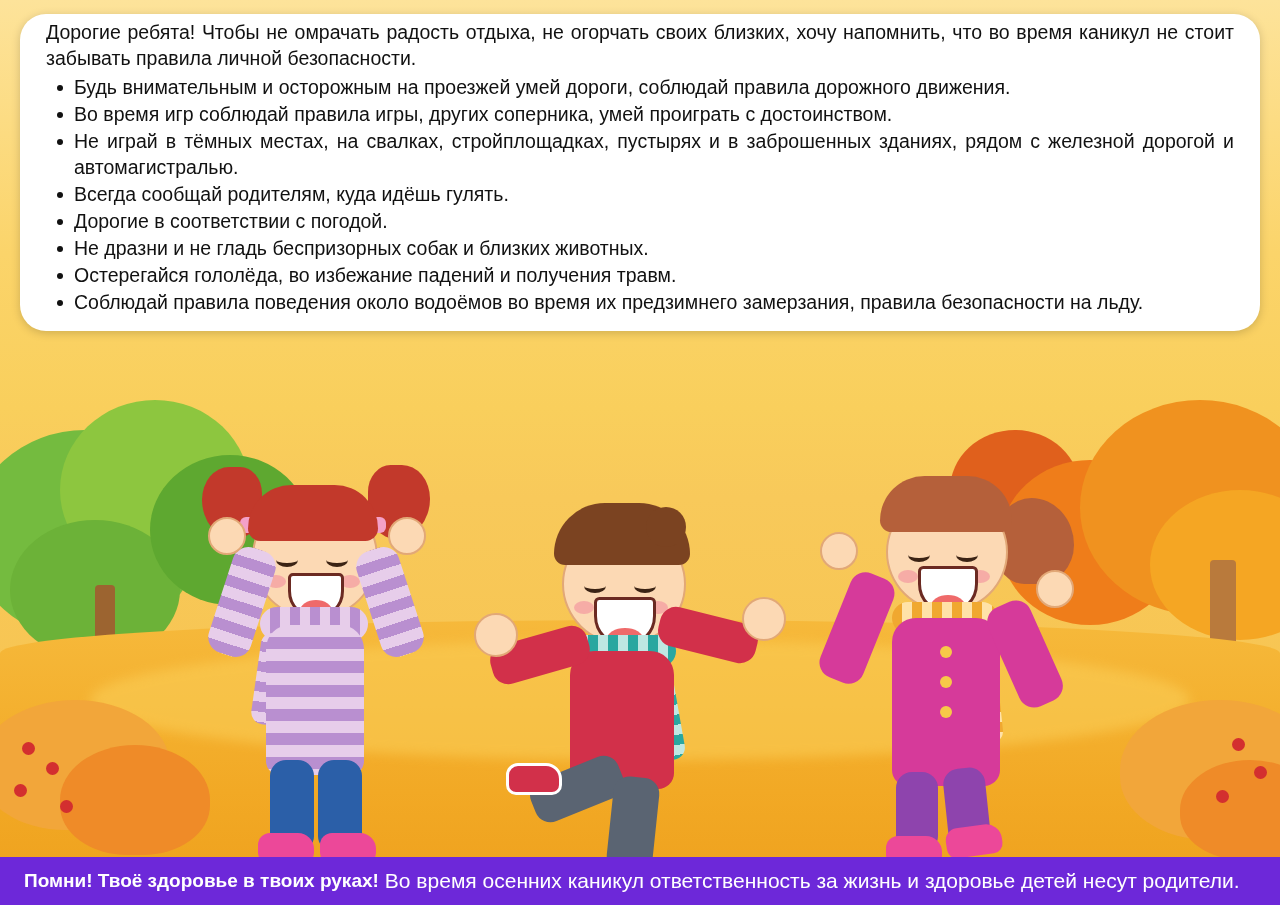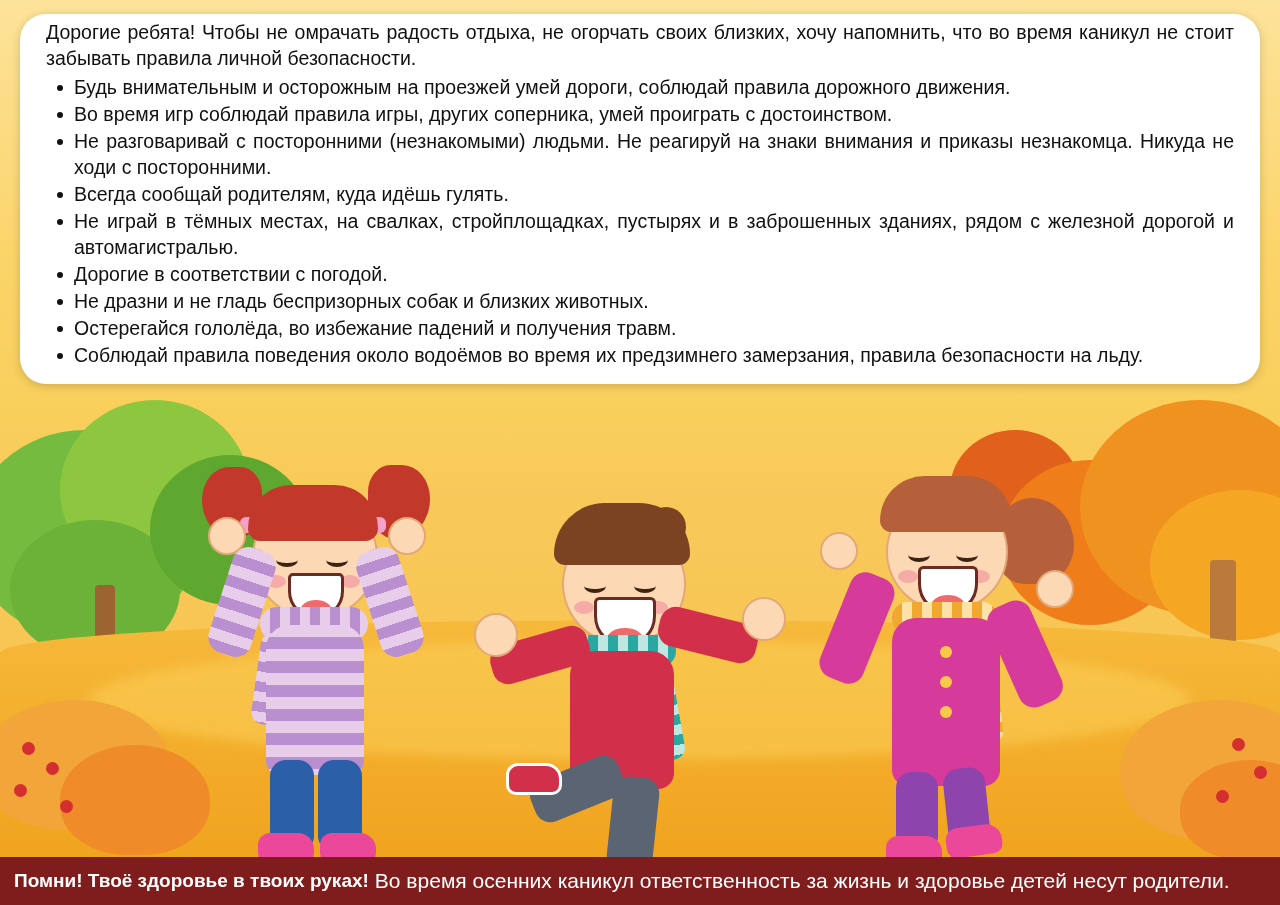--- a/index.html
+++ b/index.html
@@ -188,24 +188,24 @@
   }
   .shoe { position: absolute; border-radius: 12px 16px 10px 10px; }
 
   
   .ribbon {
     position: absolute;
     left: 0;
     bottom: 0;
     width: 1280px;
     height: 48px;
-    background: #7f1d1d;
+    background: #6d28d9;
     display: flex;
     align-items: center;
-    padding: 0 14px;
+    padding: 0 24px;
     box-sizing: border-box;
     gap: 6px;
   }
   .ribbon .strong {
     font-weight: bold;
     color: #ffffff;
     font-size: 19px;
     white-space: nowrap;
   }
   .ribbon .rest {
@@ -342,23 +342,22 @@
     <div class="limb" style="left:146px;top:318px;width:42px;height:84px;background:#8e44ad;transform:rotate(-6deg);"></div>
     <div class="shoe" style="left:86px;top:386px;width:56px;height:30px;background:#ec4899;"></div>
     <div class="shoe" style="left:146px;top:376px;width:56px;height:30px;background:#ec4899;transform:rotate(-8deg);"></div>
   </div>
 
   <div class="card">
     <p class="intro">Дорогие ребята! Чтобы не омрачать радость отдыха, не огорчать своих близких, хочу напомнить, что во время каникул не стоит забывать правила личной безопасности.</p>
     <ul class="rules">
       <li>Будь внимательным и осторожным на проезжей умей дороги, соблюдай правила дорожного движения.</li>
       <li>Во время игр соблюдай правила игры, других соперника, умей проиграть с достоинством.</li>
-      <li>Не разговаривай с посторонними (незнакомыми) людьми. Не реагируй на знаки внимания и приказы незнакомца. Никуда не ходи с посторонними.</li>
+      <li>Не играй в тёмных местах, на свалках, стройплощадках, пустырях и в заброшенных зданиях, рядом с железной дорогой и автомагистралью.</li>
       <li>Всегда сообщай родителям, куда идёшь гулять.</li>
-      <li>Не играй в тёмных местах, на свалках, стройплощадках, пустырях и в заброшенных зданиях, рядом с железной дорогой и автомагистралью.</li>
       <li>Дорогие в соответствии с погодой.</li>
       <li>Не дразни и не гладь беспризорных собак и близких животных.</li>
       <li>Остерегайся гололёда, во избежание падений и получения травм.</li>
       <li>Соблюдай правила поведения около водоёмов во время их предзимнего замерзания, правила безопасности на льду.</li>
     </ul>
   </div>
 
   <div class="ribbon">
     <span class="strong">Помни! Твоё здоровье в твоих руках!</span>
     <span class="rest">Во время осенних каникул ответственность за жизнь и здоровье детей несут родители.</span>

